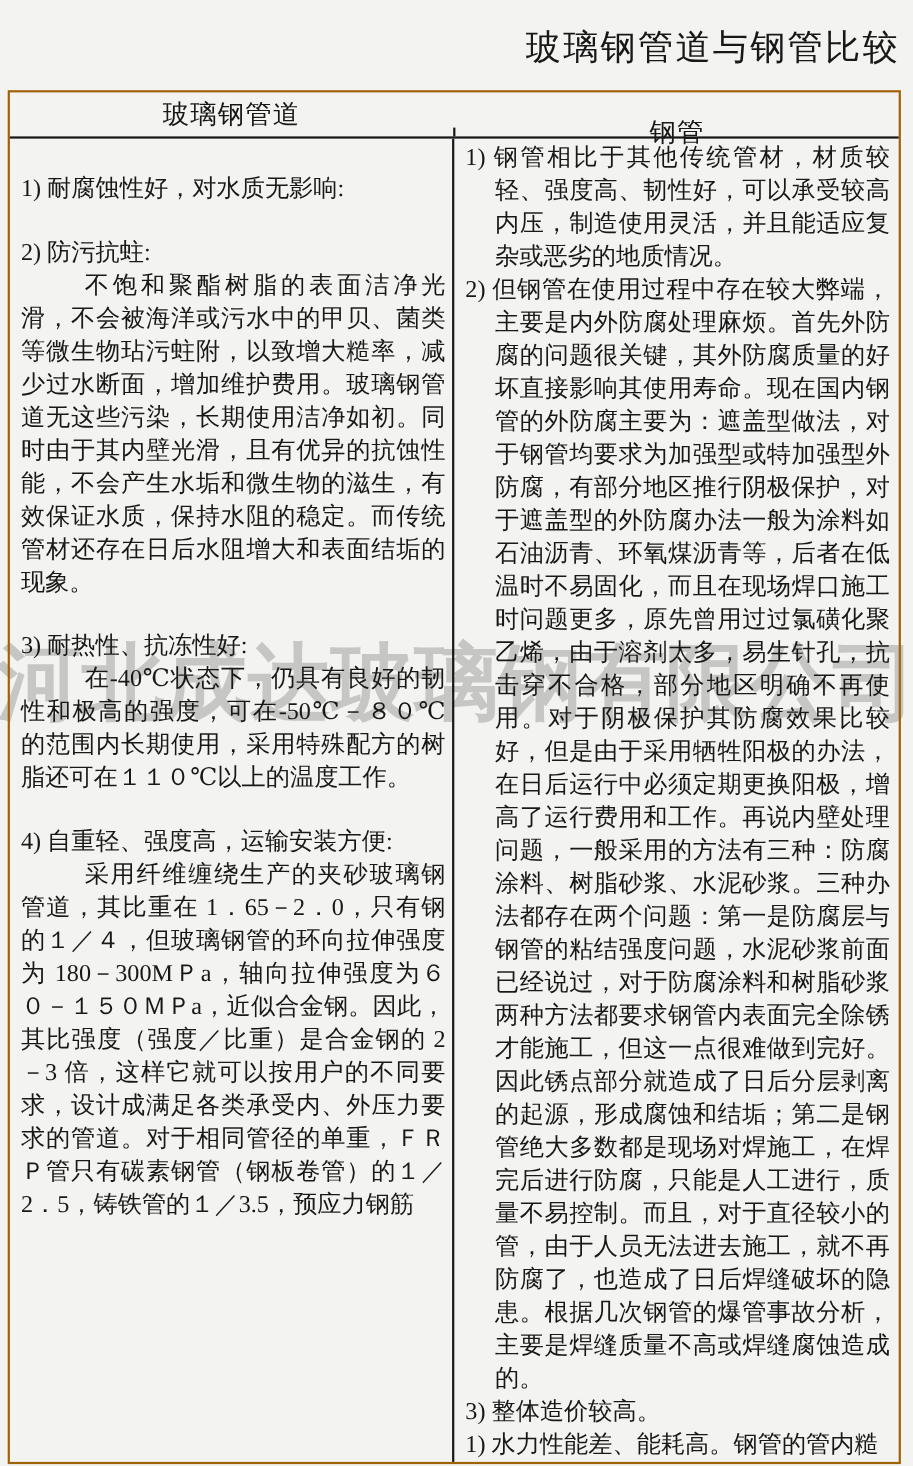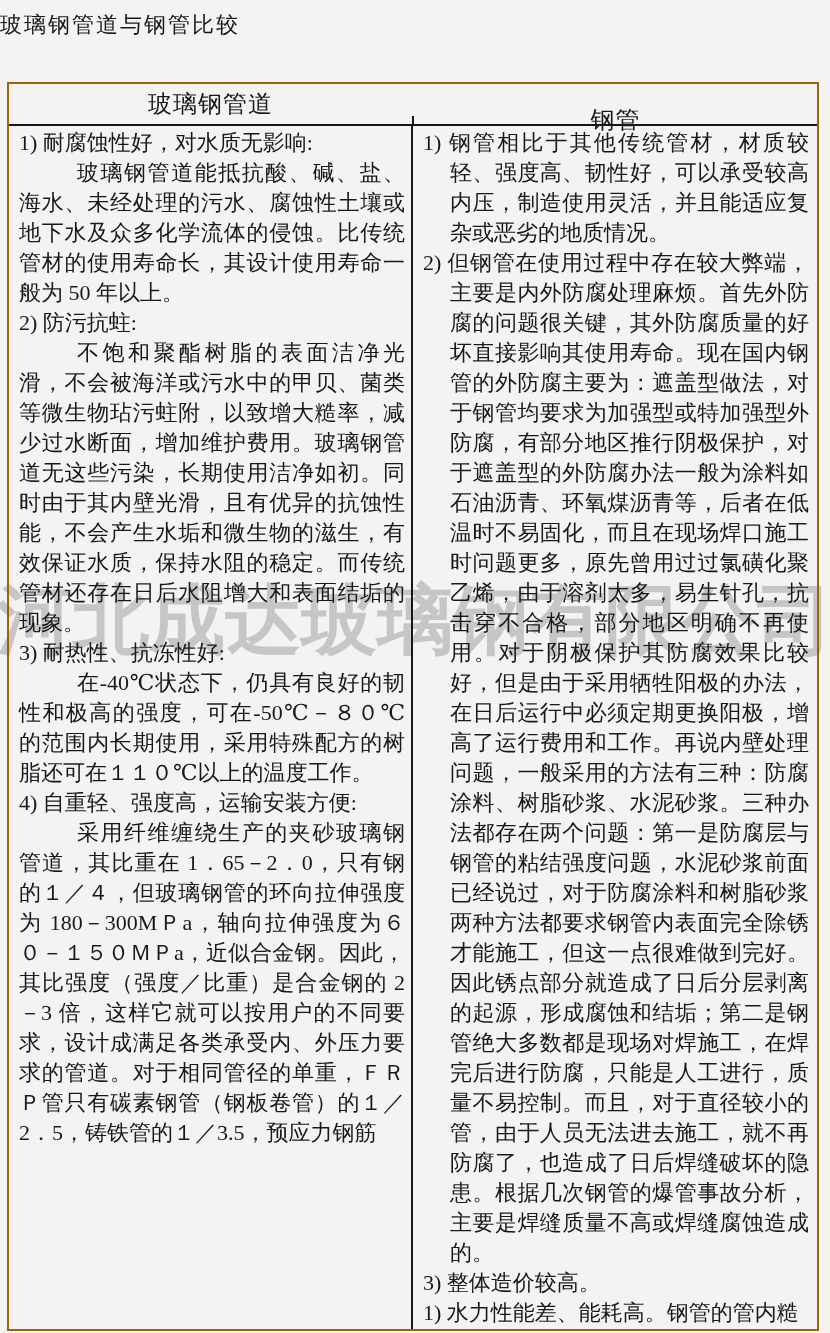--- a/index.html
+++ b/index.html
@@ -5,24 +5,24 @@
   html,body{margin:0;padding:0;}
   .page{
     position:relative;
     width:830px;height:1333px;
     background:#f3f3f1;
     overflow:hidden;
     font-family:"Liberation Serif","DejaVu Serif",serif;
     color:#181818;
   }
   .doc-title{
-    margin:0;
+    margin:12px;
     padding-top:10px;
-    text-align:left;
-    font-size:22px;
+    text-align:right;
+    font-size:32px;
     font-weight:500;
     letter-spacing:2px;
   }
   .watermark{
     position:absolute;
     top:570px;left:50%;
     transform:translateX(-50%);
     white-space:nowrap;
     font-family:"Liberation Sans","DejaVu Sans",sans-serif;
     font-weight:700;
@@ -70,21 +70,21 @@
   }
   .body-cell.right{
     border-left:2px solid #161616;
     padding:2px 8px 0 10px;
   }
   .body-cell p{
     margin:0;
     text-align:justify;
     text-justify:inter-ideograph;
   }
-  p.heading{text-indent:0;}
+  p.heading{text-indent:0;margin-top:28px;}
   p.para{text-indent:58px;}
   p.item{padding-left:27px;text-indent:-27px;}
 </style>
 </head>
 <body>
 
 <div class="page">
 
   <h1 class="doc-title">玻璃钢管道与钢管比较</h1>
 
@@ -93,21 +93,20 @@
   <div class="comparison-table">
 
     <div class="table-header">
       <div class="header-cell left">玻璃钢管道</div>
       <div class="header-cell right">钢管</div>
     </div>
 
     <div class="table-body">
       <div class="body-cell left">
           <p class="heading">1) 耐腐蚀性好，对水质无影响:</p>
-          <p class="para">玻璃钢管道能抵抗酸、碱、盐、海水、未经处理的污水、腐蚀性土壤或地下水及众多化学流体的侵蚀。比传统管材的使用寿命长，其设计使用寿命一般为 50 年以上。</p>
           <p class="heading">2) 防污抗蛀:</p>
           <p class="para">不饱和聚酯树脂的表面洁净光滑，不会被海洋或污水中的甲贝、菌类等微生物玷污蛀附，以致增大糙率，减少过水断面，增加维护费用。玻璃钢管道无这些污染，长期使用洁净如初。同时由于其内壁光滑，且有优异的抗蚀性能，不会产生水垢和微生物的滋生，有效保证水质，保持水阻的稳定。而传统管材还存在日后水阻增大和表面结垢的现象。</p>
           <p class="heading">3) 耐热性、抗冻性好:</p>
           <p class="para">在-40℃状态下，仍具有良好的韧性和极高的强度，可在-50℃－８０℃的范围内长期使用，采用特殊配方的树脂还可在１１０℃以上的温度工作。</p>
           <p class="heading">4) 自重轻、强度高，运输安装方便:</p>
           <p class="para">采用纤维缠绕生产的夹砂玻璃钢管道，其比重在 1．65－2．0，只有钢的１／４，但玻璃钢管的环向拉伸强度为 180－300MＰa，轴向拉伸强度为６０－１５０ＭＰa，近似合金钢。因此，其比强度（强度／比重）是合金钢的 2－3 倍，这样它就可以按用户的不同要求，设计成满足各类承受内、外压力要求的管道。对于相同管径的单重，ＦＲＰ管只有碳素钢管（钢板卷管）的１／2．5，铸铁管的１／3.5，预应力钢筋</p>
         </div>
       <div class="body-cell right">
           <p class="item">1) 钢管相比于其他传统管材，材质较轻、强度高、韧性好，可以承受较高内压，制造使用灵活，并且能适应复杂或恶劣的地质情况。</p>
           <p class="item">2) 但钢管在使用过程中存在较大弊端，主要是内外防腐处理麻烦。首先外防腐的问题很关键，其外防腐质量的好坏直接影响其使用寿命。现在国内钢管的外防腐主要为：遮盖型做法，对于钢管均要求为加强型或特加强型外防腐，有部分地区推行阴极保护，对于遮盖型的外防腐办法一般为涂料如石油沥青、环氧煤沥青等，后者在低温时不易固化，而且在现场焊口施工时问题更多，原先曾用过过氯磺化聚乙烯，由于溶剂太多，易生针孔，抗击穿不合格，部分地区明确不再使用。对于阴极保护其防腐效果比较好，但是由于采用牺牲阳极的办法，在日后运行中必须定期更换阳极，增高了运行费用和工作。再说内壁处理问题，一般采用的方法有三种：防腐涂料、树脂砂浆、水泥砂浆。三种办法都存在两个问题：第一是防腐层与钢管的粘结强度问题，水泥砂浆前面已经说过，对于防腐涂料和树脂砂浆两种方法都要求钢管内表面完全除锈才能施工，但这一点很难做到完好。因此锈点部分就造成了日后分层剥离的起源，形成腐蚀和结垢；第二是钢管绝大多数都是现场对焊施工，在焊完后进行防腐，只能是人工进行，质量不易控制。而且，对于直径较小的管，由于人员无法进去施工，就不再防腐了，也造成了日后焊缝破坏的隐患。根据几次钢管的爆管事故分析，主要是焊缝质量不高或焊缝腐蚀造成的。</p>

